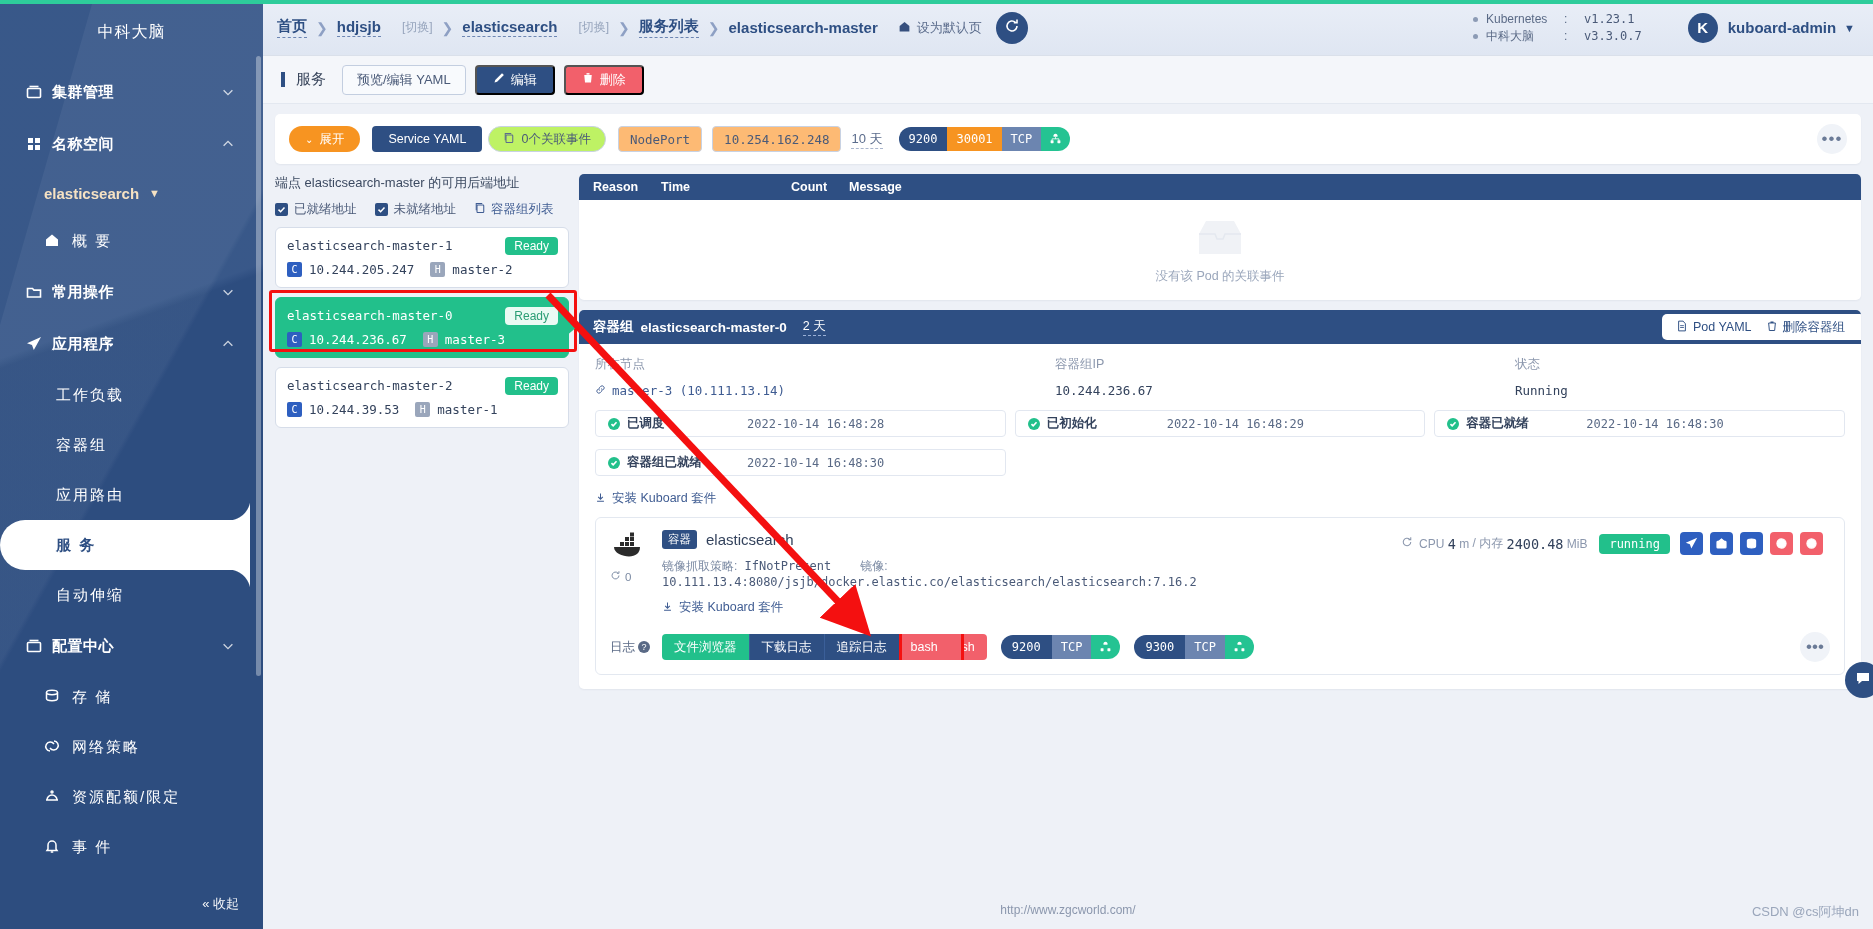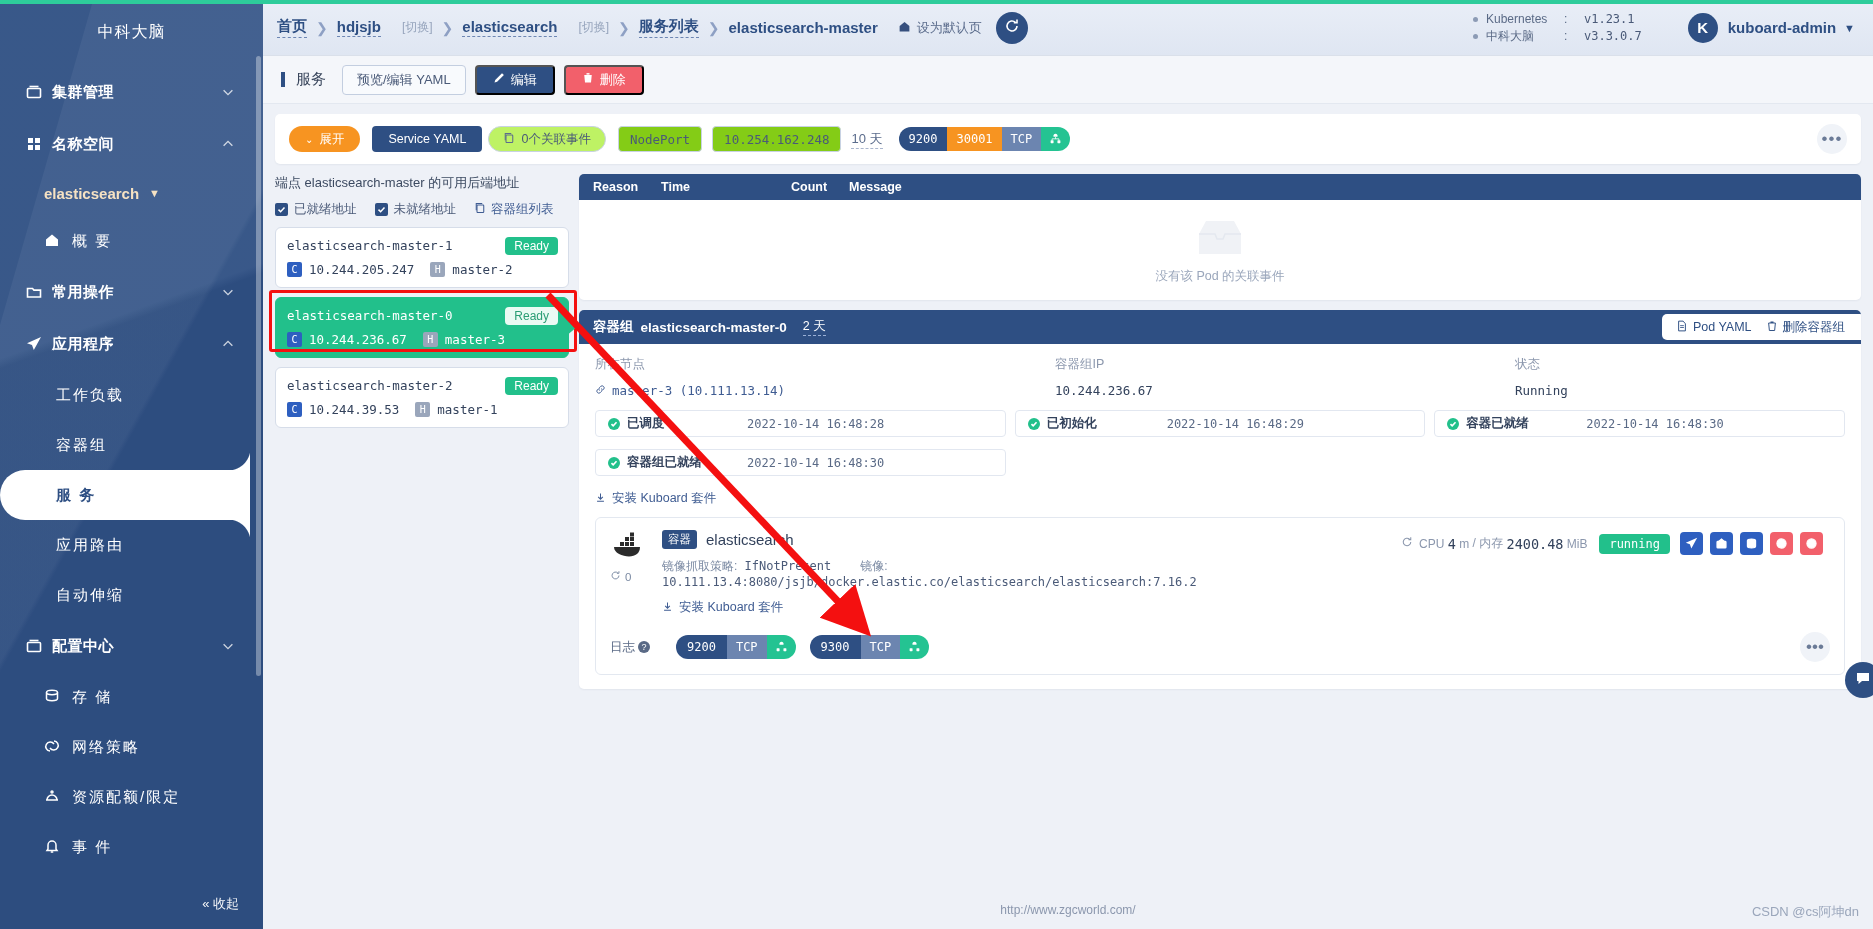--- a/index.html
+++ b/index.html
@@ -160,21 +160,21 @@
     display: flex; align-items: center; position: relative;
     box-shadow: 0 1px 2px rgba(30,50,90,.06);
   }
   .pill { height: 26px; display: inline-flex; align-items: center; border-radius: 13px; font-size: 12.5px; }
   .pill-expand { background: #f79421; color: #fff; padding: 0 16px; margin-right: 12px; cursor: pointer; }
   .pill-expand .c { margin-right: 6px; font-size: 10px; }
   .pill-yaml { background: #2e4f83; color: #fff; padding: 0 16px; border-radius: 4px; margin-right: 6px; cursor: pointer; }
   .pill-events { border: 1px solid #c8d2e3; color: #4a5a78; padding: 0 14px; background: #bef264; margin-right: 12px; cursor: pointer;}
   .pill-events svg { width: 12px; height: 12px; margin-right: 6px; stroke: #5b6c8c; fill: none; stroke-width:1.4;}
   .tag-box {
-    height: 26px; border: 1px solid #c8d2e3; border-radius: 4px; background: #84cc16;
+    height: 26px; border: 1px solid #c8d2e3; border-radius: 4px; background: #fdba74;
     display: inline-flex; align-items: center; padding: 0 11px; font-size: 12.5px;
     color: #4a5a78; margin-right: 10px; font-family: "DejaVu Sans Mono", monospace;
   }
   .days { font-size: 13px; color: #5b6c8c; margin-right: 16px; border-bottom: 1px dashed #aab6cd; cursor: pointer;}
   .portpill { height: 24px; display: inline-flex; align-items: center; border-radius: 12px; overflow: hidden; font-family: "DejaVu Sans Mono", monospace; font-size: 12px; }
   .portpill .p1 { background: #2e4f83; color: #fff; padding: 0 10px; height: 100%; display:flex; align-items:center;}
   .portpill .p2 { background: #f79421; color: #fff; padding: 0 9px; height: 100%; display:flex; align-items:center;}
   .portpill .p3 { background: #6c85b0; color: #fff; padding: 0 9px; height: 100%; display:flex; align-items:center;}
   .portpill .p4 { background: #24c392; color: #fff; padding: 0 8px; height: 100%; display:flex; align-items:center;}
   .portpill .p4 svg { width: 13px; height: 13px; fill: #fff; }
@@ -418,25 +418,25 @@
             </svg>
         </span>
       </div>
 
       <div class="sub-item">
         <span>工作负载</span>
       </div>
       <div class="sub-item">
         <span>容器组</span>
       </div>
+      <div class="sub-item">
+        <span>应用路由</span>
+      </div>
       <div class="sub-item active">
         <span>服 务</span>
-      </div>
-      <div class="sub-item">
-        <span>应用路由</span>
       </div>
       <div class="sub-item">
         <span>自动伸缩</span>
       </div>
 
       <div class="nav-item">
         <span class="ico">
           <svg viewBox="0 0 16 16">
               <rect x="1.5" y="4.5" width="13" height="9" rx="1"></rect>
               <line x1="3.5" y1="2.5" x2="12.5" y2="2.5"></line>
@@ -908,20 +908,38 @@
                       </svg>
                   </span>
                   <span>安装 Kuboard 套件</span>
                 </div>
 
                 <div class="log-row">
                   <span class="log-lbl">
                     <span>日志</span>
                     <span class="qm">?</span>
                   </span>
+                  <span class="btn-group" style="position:relative;">
+                    <span class="bg-btn bg-green">
+                      <span>文件浏览器</span>
+                    </span>
+                    <span class="bg-btn bg-navy">
+                      <span>下载日志</span>
+                    </span>
+                    <span class="bg-btn bg-navy">
+                      <span>追踪日志</span>
+                    </span>
+                    <span class="bg-btn bg-red" style="position:relative;">
+                      <span>bash</span>
+                      <span class="bash-ring"></span>
+                    </span>
+                    <span class="bg-btn bg-red">
+                      <span>sh</span>
+                    </span>
+                  </span>
 
                   <span class="portpill2">
                     <span class="q1">9200</span>
                     <span class="q2">TCP</span>
                     <span class="q3">
                       <svg viewBox="0 0 16 16">
                           <path d="M8 1a2.6 2.6 0 0 1 2.4 3.6H5.6A2.6 2.6 0 0 1 8 1z"></path>
                           <rect x="2" y="9" width="3.6" height="3.6" rx=".6"></rect>
                           <rect x="10.4" y="9" width="3.6" height="3.6" rx=".6"></rect>
                         </svg>

